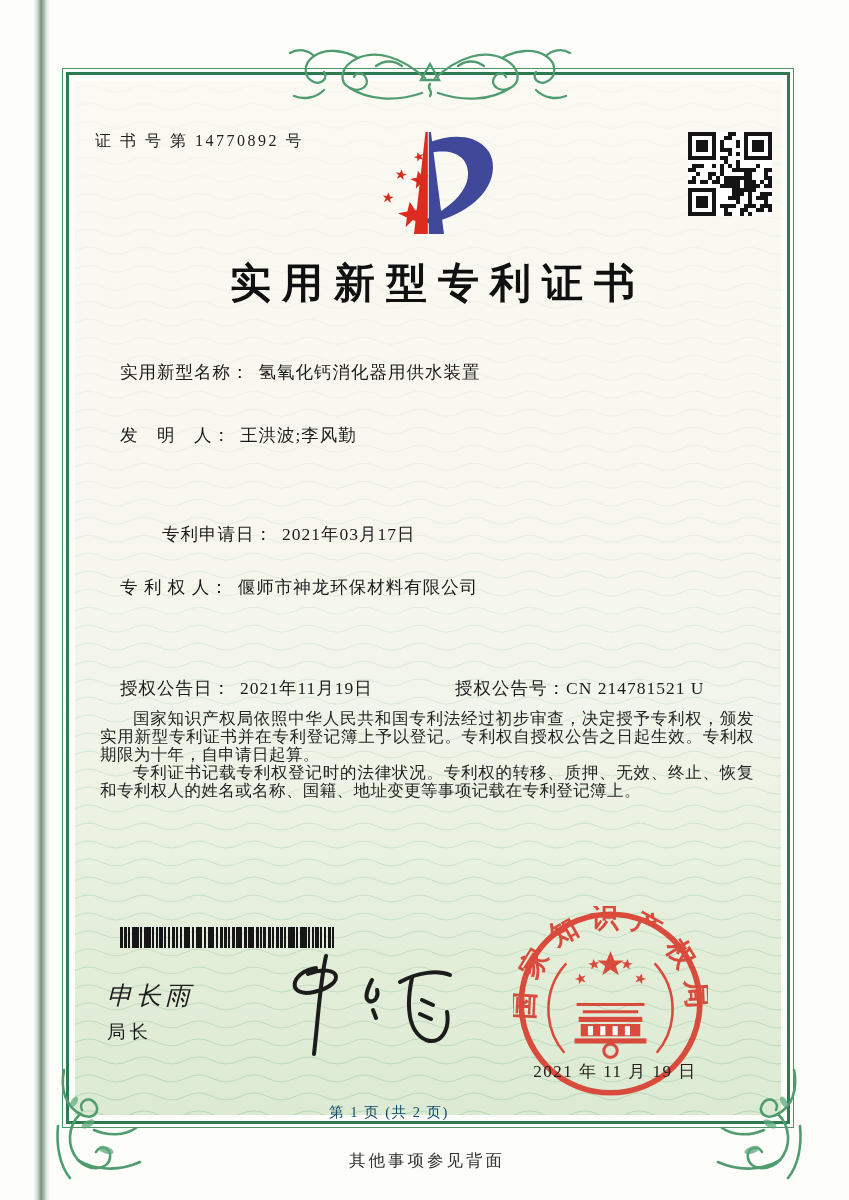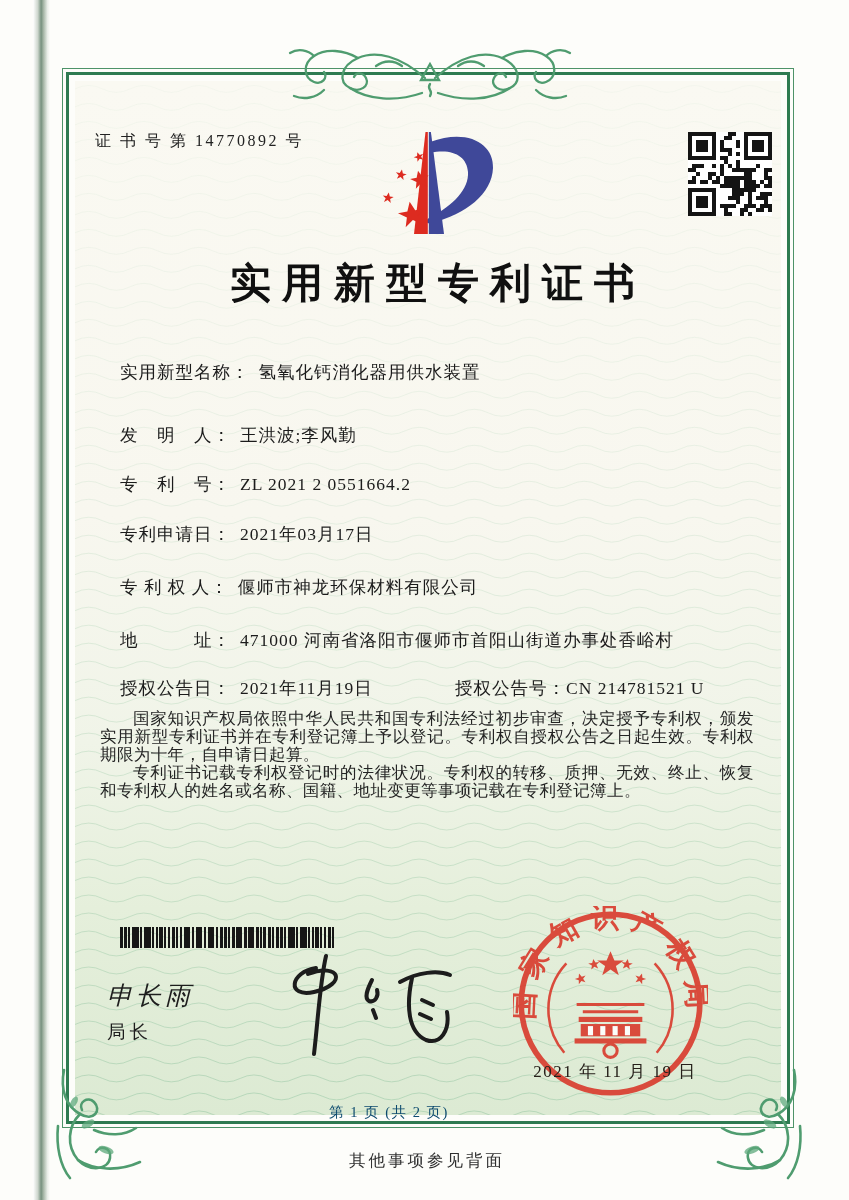--- a/index.html
+++ b/index.html
@@ -331,31 +331,25 @@
     </svg>
 
   <div class="abs title">实用新型专利证书</div>
 
   <div class="abs field" style="top:360px;">
     <span>实用新型名称：</span><span class="val">氢氧化钙消化器用供水装置</span>
   </div>
   <div class="abs field" style="top:423px;">
     <span>发　明　人：</span><span class="val">王洪波;李风勤</span>
   </div>
-  <div class="abs field" style="top:472px;">
-    <span>专　利　号：</span><span class="val">ZL 2021 2 0551664.2</span>
-  </div>
-  <div class="abs field" style="top:522px;">
+  <div class="abs field" style="top:522px;margin-left:42px;">
     <span>专利申请日：</span><span class="val">2021年03月17日</span>
   </div>
   <div class="abs field" style="top:575px;">
     <span>专 利 权 人：</span><span class="val">偃师市神龙环保材料有限公司</span>
-  </div>
-  <div class="abs field" style="top:628px;">
-    <span>地　　　址：</span><span class="val">471000 河南省洛阳市偃师市首阳山街道办事处香峪村</span>
   </div>
   <div class="abs field" style="top:676px;">
     <span>授权公告日：</span><span class="val">2021年11月19日</span>
   </div>
   <div class="abs field2" style="top:676px;">
     <span>授权公告号：</span><span class="val">CN 214781521 U</span>
   </div>
 
   <div class="abs paras">
     <p>国家知识产权局依照中华人民共和国专利法经过初步审查，决定授予专利权，颁发实用新型专利证书并在专利登记簿上予以登记。专利权自授权公告之日起生效。专利权期限为十年，自申请日起算。</p>

